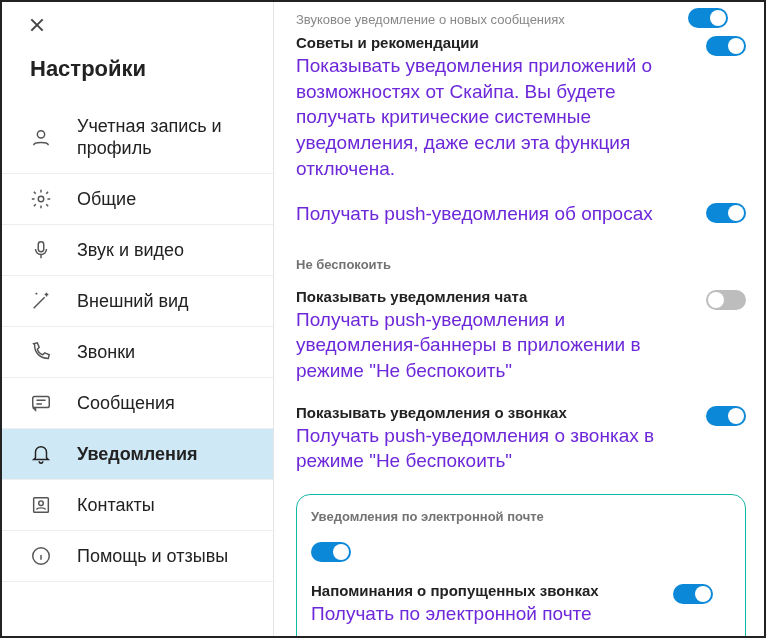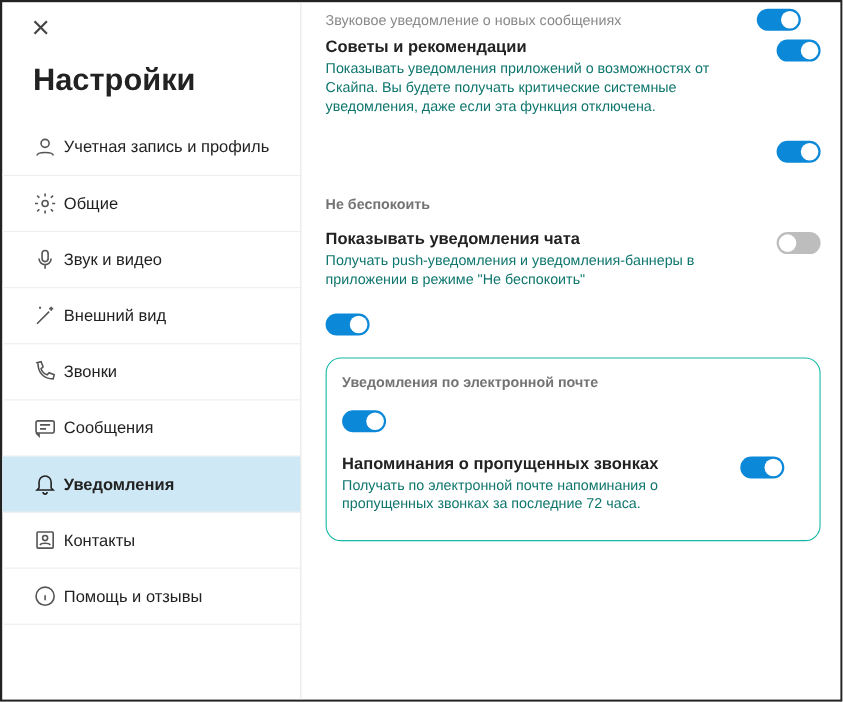--- a/index.html
+++ b/index.html
@@ -4,34 +4,34 @@
 <style>
 * { box-sizing: border-box; margin: 0; padding: 0; }
 body { font-family: "Segoe UI", Arial, sans-serif; background: #fff; }
 .window { width: 766px; height: 638px; border: 2px solid #222; display: flex; overflow: hidden; }
 .sidebar { width: 272px; border-right: 1px solid #e5e5e5; display: flex; flex-direction: column; }
 .close-row { padding: 16px 0 8px 28px; }
 .close-x { width: 14px; height: 14px; position: relative; display: inline-block; cursor: pointer; }
 .close-x::before, .close-x::after { content: ""; position: absolute; left: 6px; top: -1px; width: 2px; height: 16px; background: #444; }
 .close-x::before { transform: rotate(45deg); }
 .close-x::after { transform: rotate(-45deg); }
-.page-title { font-size: 28px; font-weight: 700; color: #222; padding: 12px 0 20px 28px; }
+.page-title { font-size: 22px; font-weight: 700; color: #222; padding: 12px 0 20px 28px; }
 .nav { display: flex; flex-direction: column; }
-.nav-item { display: flex; align-items: center; gap: 6px; padding: 14px 0 14px 28px; border-bottom: 1px solid #eee; cursor: pointer; color: #222; font-size: 15px; }
+.nav-item { display: flex; align-items: center; gap: 25px; padding: 14px 0 14px 28px; border-bottom: 1px solid #eee; cursor: pointer; color: #222; font-size: 18px; }
 .nav-item .icon { width: 22px; height: 22px; display: flex; align-items: center; justify-content: center; flex-shrink: 0; }
 .nav-item .icon svg { stroke: #555; fill: none; stroke-width: 1.6; }
 .nav-item.active { background: #cfe8f6; }
 .nav-item.active .label { font-weight: 700; }
 .nav-item.active .icon svg { stroke: #222; }
 .nav-item.multiline .label { line-height: 1.2; }
 .main { flex: 1; padding: 8px 18px 18px 22px; overflow: hidden; color: #222; }
 .setting-row { display: flex; align-items: flex-start; gap: 24px; padding: 8px 0 12px 0; }
 .setting-text { flex: 1; }
 .setting-title { font-size: 15px; font-weight: 700; color: #222; margin-bottom: 2px; }
-.setting-desc { font-size: 13px; color: #0f766e; line-height: 1.35; }
+.setting-desc { font-size: 19px; color: #6d28d9; line-height: 1.35; }
 .toggle { width: 40px; height: 20px; border-radius: 10px; position: relative; flex-shrink: 0; margin-top: 2px; cursor: pointer; }
 .toggle.on { background: #0b88d8; }
 .toggle.off { background: #bdbdbd; }
 .toggle .knob { position: absolute; top: 2px; width: 16px; height: 16px; border-radius: 50%; background: #fff; }
 .toggle.on .knob { right: 2px; }
 .toggle.off .knob { left: 2px; }
 .toggle.cut { position: absolute; top: -4px; right: 18px; }
 .top-cut { position: relative; height: 16px; }
 .top-cut .setting-desc { font-size: 13px; color: #888; }
 .section-label { font-size: 13px; font-weight: 600; color: #737373; padding: 18px 0 8px 0; }
@@ -156,39 +156,44 @@
         <div class="setting-title">Советы и рекомендации</div>
         <div class="setting-desc">Показывать уведомления приложений о возможностях от Скайпа. Вы будете получать критические системные уведомления, даже если эта функция отключена.</div>
       </div>
       <div class="toggle on">
           <div class="knob"></div>
         </div>
     </div>
 
     <div class="setting-row">
       <div class="setting-text">
+        <div class="setting-desc">Получать push-уведомления об опросах</div>
       </div>
       <div class="toggle on">
           <div class="knob"></div>
         </div>
     </div>
 
     <div class="section-label">Не беспокоить</div>
 
     <div class="setting-row">
       <div class="setting-text">
         <div class="setting-title">Показывать уведомления чата</div>
         <div class="setting-desc">Получать push-уведомления и уведомления-баннеры в приложении в режиме "Не беспокоить"</div>
       </div>
       <div class="toggle off">
           <div class="knob"></div>
         </div>
     </div>
 
     <div class="setting-row">
+      <div class="setting-text">
+        <div class="setting-title">Показывать уведомления о звонках</div>
+        <div class="setting-desc">Получать push-уведомления о звонках в режиме "Не беспокоить"</div>
+      </div>
       <div class="toggle on">
           <div class="knob"></div>
         </div>
     </div>
 
     <div class="email-box">
       <div class="section-label">Уведомления по электронной почте</div>
 
       <div class="setting-row">
         <div class="toggle on">

